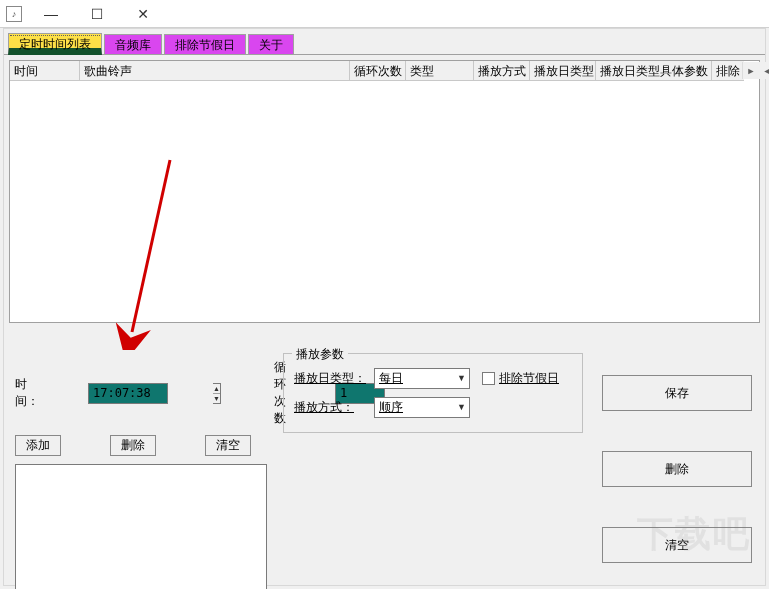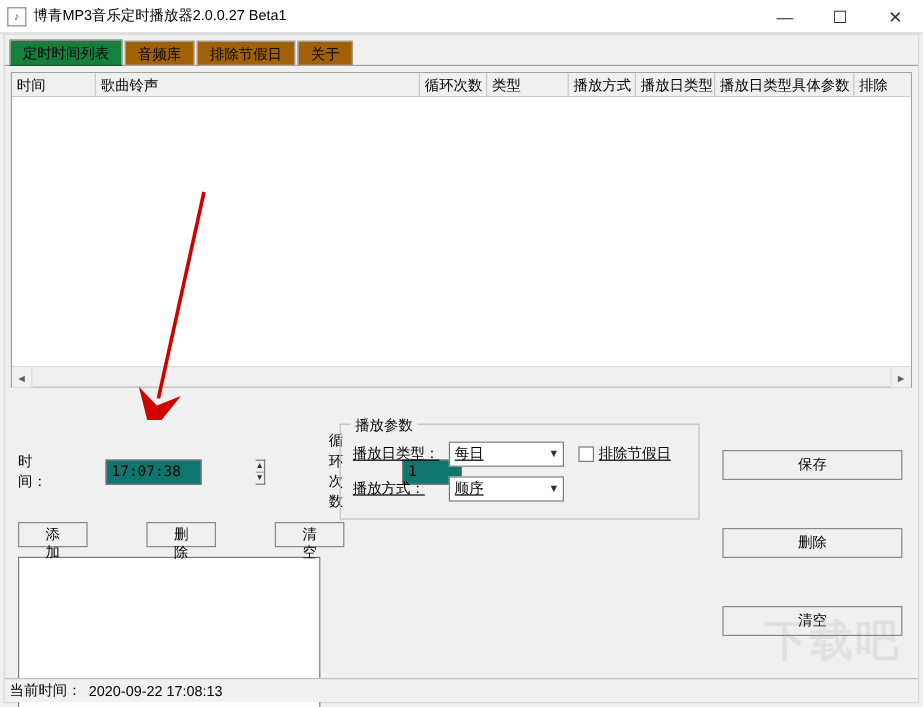--- a/index.html
+++ b/index.html
@@ -54,48 +54,48 @@
     padding-left: 4px;
     border-bottom: 1px solid #a0a0a0;
     margin-top: 4px;
   }
   .tab {
     height: 20px;
     padding: 0 10px;
     line-height: 20px;
     border: 1px solid #a0a0a0;
     border-bottom: none;
-    background: #a16207;
+    background: #d946ef;
     margin-right: 2px;
     font-size: 12px;
     color: #000;
     position: relative;
   }
   .tab.active {
-    background: #15803d;
-    border-bottom: 1px solid #14532d;
+    background: #fde047;
+    border-bottom: 7px solid #14532d;
     margin-bottom: -1px;
     height: 22px;
     line-height: 21px;
   }
   .tab.active::after {
     content: "";
     position: absolute;
     left:1px; right:1px; top:1px;
     border-top: 1px dotted #606060;
   }
 
   
   .gridwrap {
     margin: 5px 5px 0 5px;
     height: 263px;
     border: 1px solid #a0a0a0;
     background: #ffffff;
     display: flex;
-    flex-direction: column;
+    flex-direction: row;
     position: relative;
   }
   .grid-header {
     display: flex;
     height: 20px;
     background: #f0f0f0;
     border-bottom: 1px solid #c8c8c8;
     flex: 0 0 auto;
   }
   .grid-col {
@@ -153,21 +153,21 @@
   }
   .spinner div {
     flex: 1; display: flex; align-items: center; justify-content: center;
     font-size: 7px; line-height: 7px; color: #333;
   }
   .spinner div:first-child { border-bottom: 1px solid #a0a0a0; }
 
   .smallbtn {
     border: 1px solid #888;
     background: #f0f0f0;
-    padding: 2px 22px;
+    padding: 2px 10px;
     font-size: 12px;
     margin-right: 4px;
     height: 21px;
     line-height: 15px;
   }
 
   .listbox {
     border: 1px solid #7a7a7a;
     background: #fff;
     width: 252px;
@@ -217,21 +217,21 @@
 
   
   .rightbtns {
     position: absolute;
     right: 8px;
     top: 20px;
     width: 150px;
   }
   .bigbtn {
     width: 150px;
-    height: 25px;
+    height: 36px;
     border: 1px solid #888;
     background: #f0f0f0;
     display: flex; align-items: center; justify-content: center;
     margin-bottom: 40px;
     font-size: 12px;
   }
 
   
   .statusbar {
     position: absolute;
@@ -263,21 +263,20 @@
     left: 60px; top: 150px;
     width: 120px; height: 200px;
     pointer-events: none;
   }
 </style>
 </head>
 <body>
 
 <div class="titlebar">
   <div class="titlebar-icon">♪</div>
-  <div class="titlebar-title">博青MP3音乐定时播放器2.0.0.27 Beta1</div>
   <div class="titlebar-btns">
     <div class="titlebar-btn">—</div>
     <div class="titlebar-btn">☐</div>
     <div class="titlebar-btn close">✕</div>
   </div>
 </div>
 
 <div class="client">
 
   <div class="tabstrip">
@@ -353,24 +352,20 @@
       <div class="bigbtn">
           <span>删除</span>
         </div>
       <div class="bigbtn">
           <span>清空</span>
         </div>
     </div>
 
   </div>
 
-  <div class="statusbar">
-    <span>当前时间：</span>
-    <span>2020-09-22 17:08:13</span>
-  </div>
 
   <div class="ghost">下载吧</div>
 
 </div>
 
 <svg class="arrow-svg" viewBox="0 0 120 200">
   <defs>
     <marker id="ah" markerWidth="12" markerHeight="12" refX="2" refY="6" orient="auto">
       <path d="M0,0 L12,6 L0,12 L4,6 Z" fill="#d00000"></path>
     </marker>

